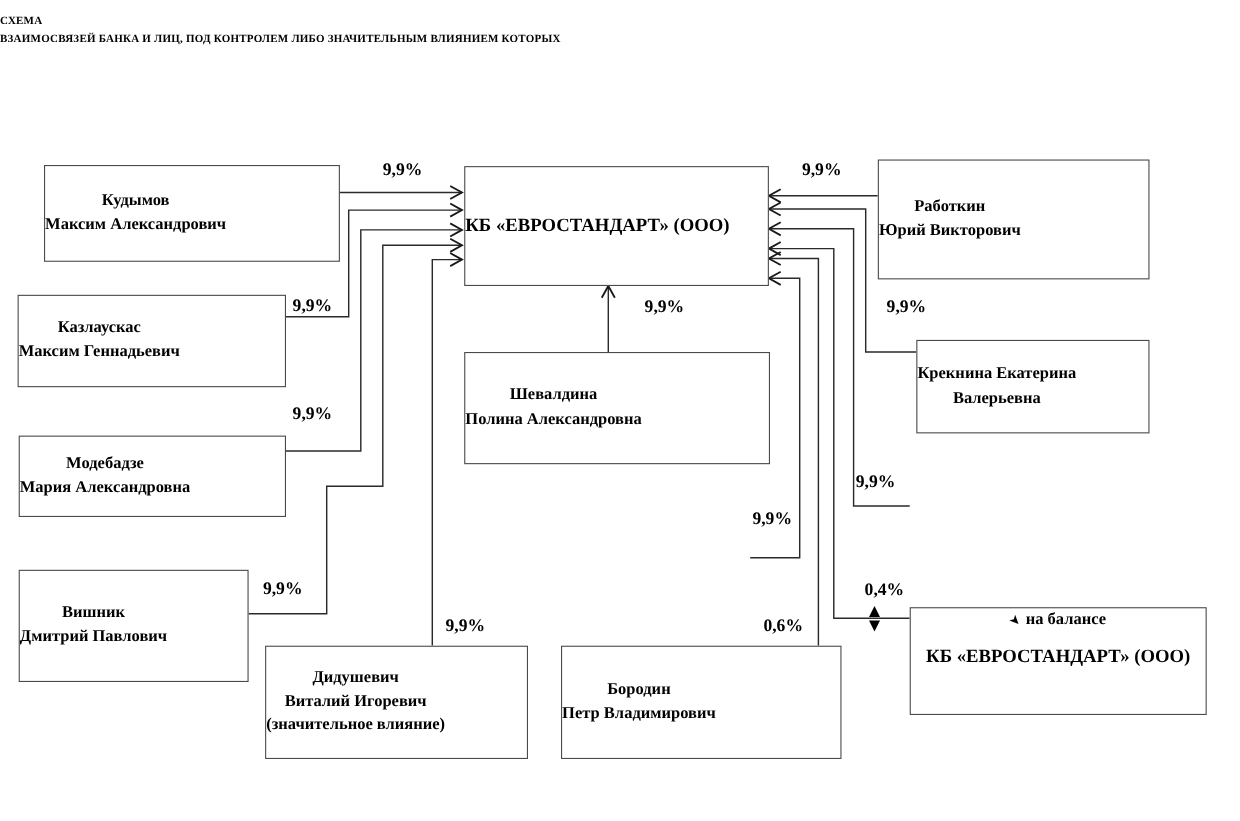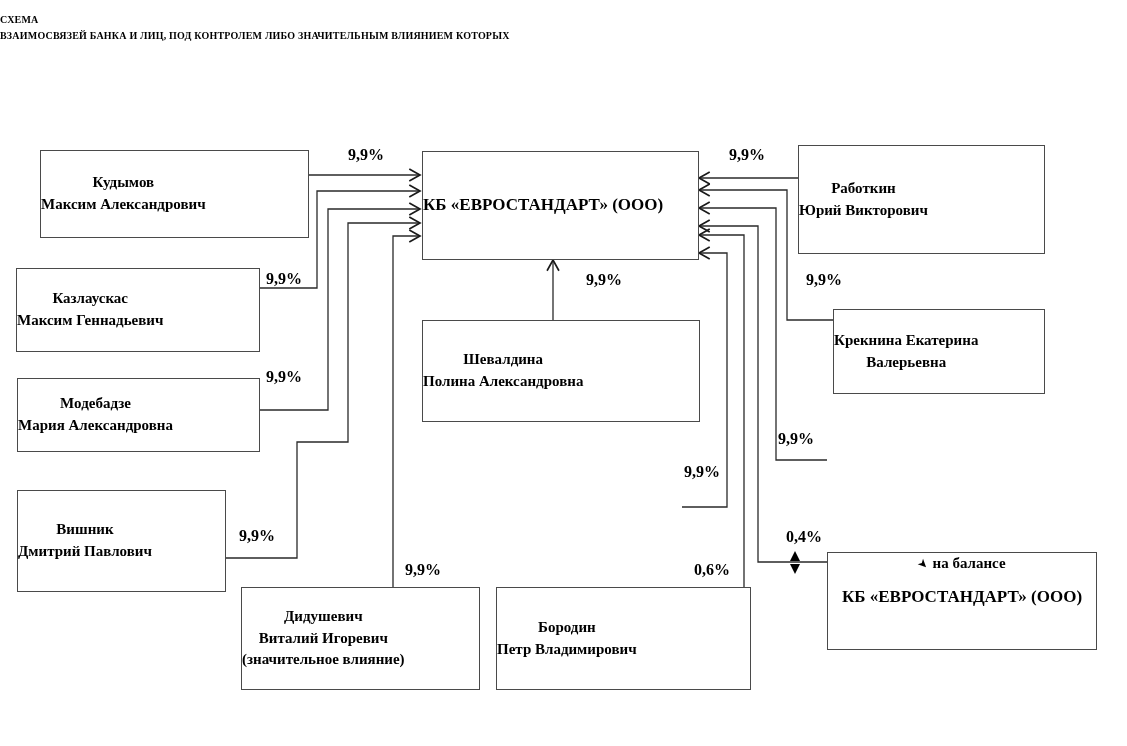--- a/index.html
+++ b/index.html
@@ -70,42 +70,42 @@
   </svg>
 
   <div class="node" style="left:40px;top:150px;width:267px;height:86px">
     <span class="node-label">Кудымов
 Максим Александрович</span>
   </div>
   <div class="node" style="left:16px;top:268px;width:242px;height:82px">
     <span class="node-label">Казлаускас
 Максим Геннадьевич</span>
   </div>
-  <div class="node" style="left:17px;top:378px;width:241px;height:72px">
+  <div class="node" style="left:17px;top:396px;width:241px;height:72px">
     <span class="node-label">Модебадзе
 Мария Александровна</span>
   </div>
-  <div class="node" style="left:17px;top:490px;width:207px;height:100px">
+  <div class="node" style="left:17px;top:518px;width:207px;height:100px">
     <span class="node-label">Вишник
 Дмитрий Павлович</span>
   </div>
 
   <div class="node bank-node" style="left:422px;top:151px;width:275px;height:107px">
     <span class="node-label">КБ «ЕВРОСТАНДАРТ» (ООО)</span>
   </div>
   <div class="node" style="left:422px;top:320px;width:276px;height:100px">
     <span class="node-label">Шевалдина
 Полина Александровна</span>
   </div>
   <div class="node" style="left:241px;top:587px;width:237px;height:101px">
     <span class="node-label">Дидушевич
 Виталий Игоревич
 (значительное влияние)</span>
   </div>
-  <div class="node" style="left:496px;top:587px;width:253px;height:101px">
+  <div class="node" style="left:510px;top:587px;width:253px;height:101px">
     <span class="node-label">Бородин
 Петр Владимирович</span>
   </div>
 
   <div class="node" style="left:798px;top:145px;width:245px;height:107px">
     <span class="node-label">Работкин
 Юрий Викторович</span>
   </div>
   <div class="node" style="left:833px;top:309px;width:210px;height:83px">
     <span class="node-label">Крекнина Екатерина

